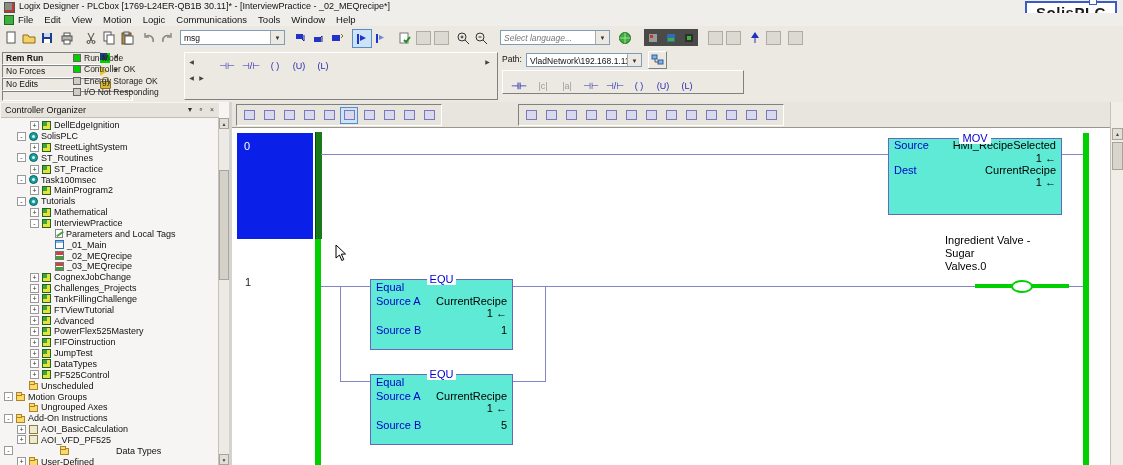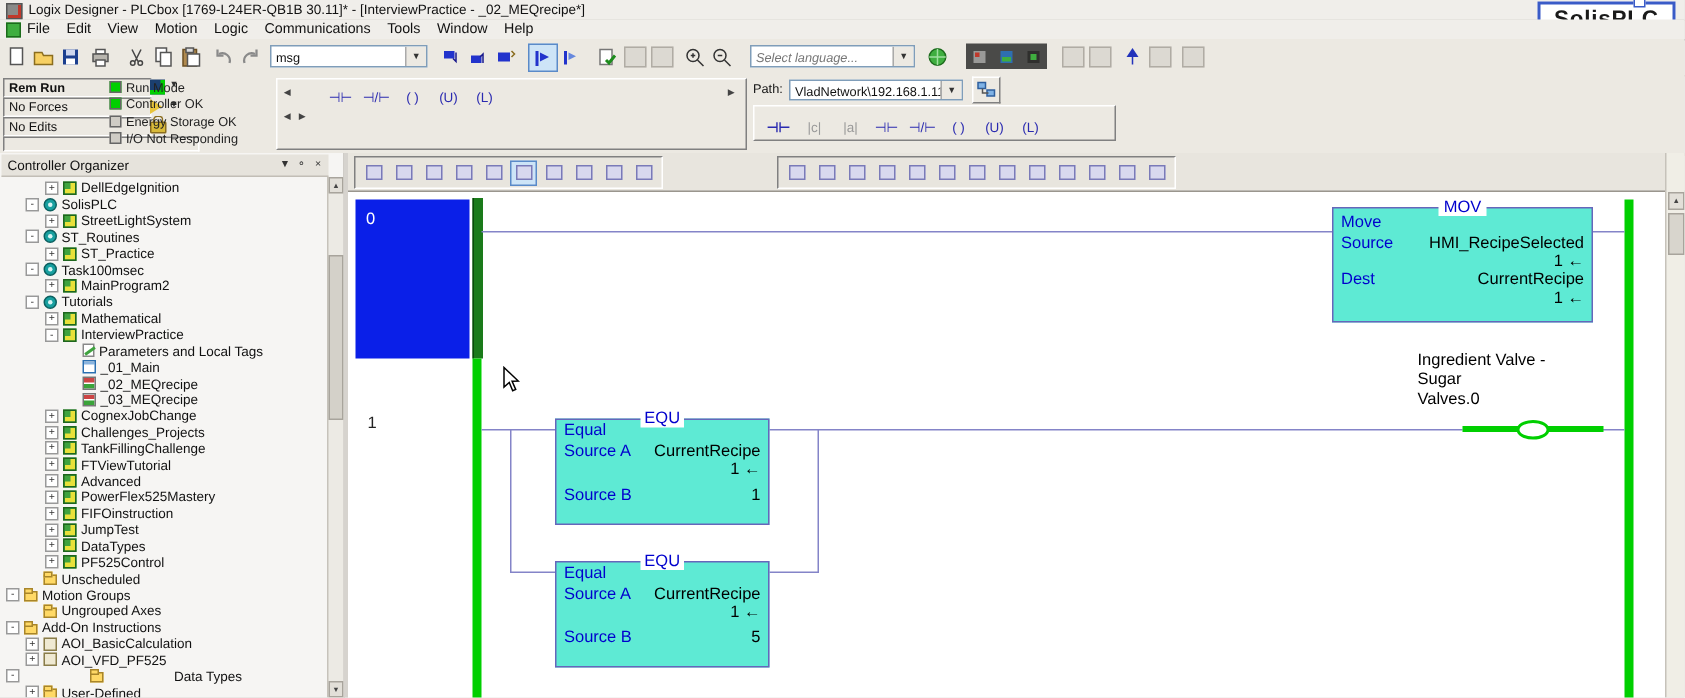--- a/index.html
+++ b/index.html
@@ -651,23 +651,20 @@
         <div class="wire" style="left:281px;top:253px;width:33px;height:1px"></div>
         <div class="wire" style="left:313px;top:158px;width:1px;height:96px"></div>
         <div class="wire" style="left:836px;top:158px;width:15px;height:1px"></div>
 
         <div class="gwire" style="left:743px;top:156px;width:37px;height:4px"></div>
         <div id="coil-ellipse" style="left:779px;top:152px"></div>
         <div class="gwire" style="left:800px;top:156px;width:37px;height:4px"></div>
 
         <div class="inst-box" style="left:656px;top:10px;width:174px;height:77px">
           <div class="inst-title"><span>MOV</span></div>
-          <div class="irow" style="margin-top:3px">
-              <span class="kw">Move</span>
-            </div>
           <div class="irow">
               <span class="kw">Source</span>
               <span class="val">HMI_RecipeSelected</span>
             </div>
           <div class="irow live">
               <span class="val">1 ←</span>
             </div>
           <div class="irow">
               <span class="kw">Dest</span>
               <span class="val">CurrentRecipe</span>

